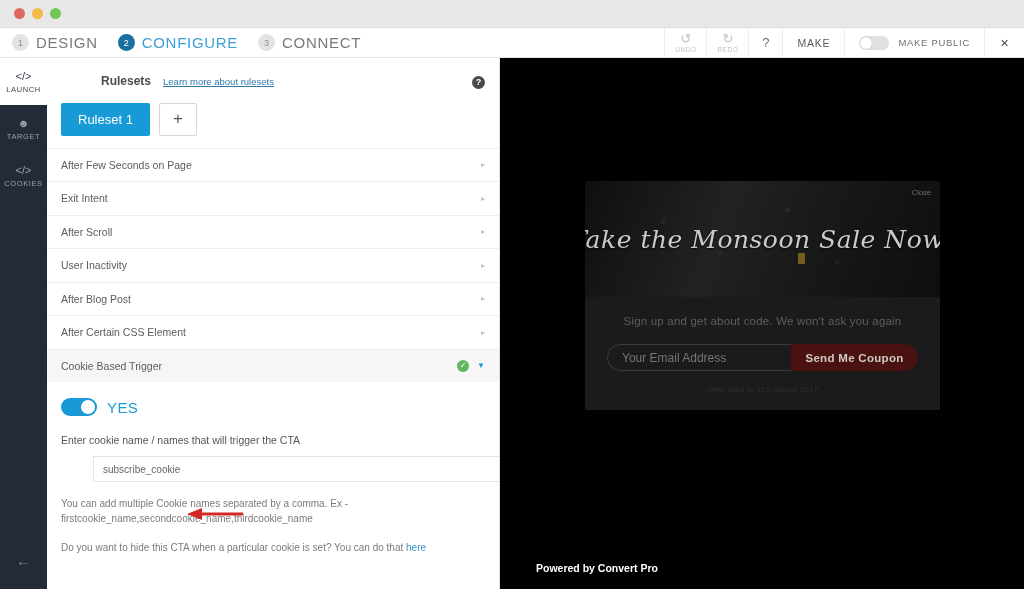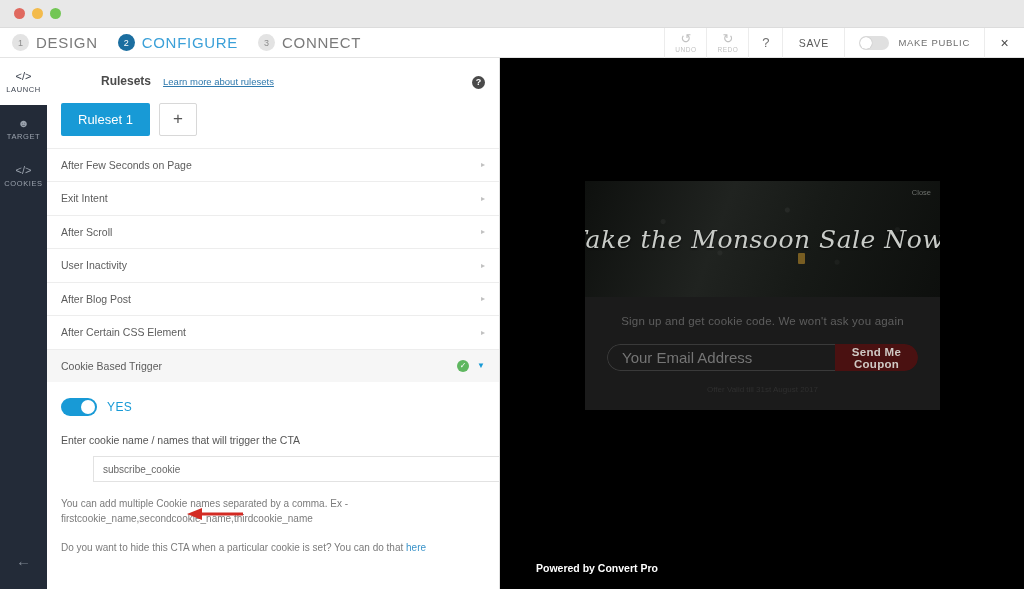--- a/index.html
+++ b/index.html
@@ -108,21 +108,21 @@
     width:12px; height:12px; border-radius:50%; background:#5fb760;
     color:#fff; font-size:8px; display:flex; align-items:center;
     justify-content:center; margin-left:auto;
   }
   .caret-down { color:#189ad6; font-size:8px; margin-left:8px; }
 
   .expand-body { padding:16px 14px 10px 14px; }
   .toggle-row { display:flex; align-items:center; gap:10px; margin-bottom:18px; }
   .toggle-on { width:36px; height:18px; border-radius:9px; background:#189ad6; position:relative; }
   .toggle-on .knob { position:absolute; right:2px; top:2px; width:14px; height:14px; border-radius:50%; background:#fff; }
-  .toggle-text { font-size:12px; color:#189ad6; letter-spacing:.4px; }
+  .toggle-text { font-size:15px; color:#189ad6; letter-spacing:.4px; }
 
   .field-label { font-size:10.5px; color:#555; margin-bottom:10px; }
   .cookie-input {
     width:100%; height:26px; border:1px solid #e2e2e2; background:#fff;
     font-size:10px; color:#666; padding:0 9px;
     font-family:"Liberation Sans", sans-serif;
     margin-left:32px;
   }
   .hint { font-size:10px; color:#7b7b7b; line-height:15px; margin-top:14px; }
   .hint a { color:#3a93c9; text-decoration:none; }
@@ -165,21 +165,21 @@
   }
   .tag {
     position:absolute; left:60%; top:62%; width:7px; height:11px;
     background:#8a6a25; border-radius:1px; opacity:.85;
   }
   .form-area { background:#1b1b1b; padding:18px 22px 16px 22px; text-align:center; }
   .form-head { font-size:11.5px; color:#5e5e5e; letter-spacing:.2px; margin-bottom:17px; }
   .form-row { display:flex; height:27px; border-radius:14px; overflow:hidden; }
   .email-input {
     flex:1; background:transparent; border:1px solid #3a3a3a; border-right:none;
-    border-radius:14px 0 0 14px; color:#6a6a6a; font-size:15px;
+    border-radius:14px 0 0 14px; color:#6a6a6a; font-size:12px;
     padding:0 14px; font-family:"Liberation Sans", sans-serif;
   }
   .coupon-btn {
     width:150px; background:#4a1111; color:#cfc9c4;
     border:none; border-radius:0 14px 14px 0;
     font-size:11.5px; font-weight:bold; letter-spacing:.3px;
     font-family:"Liberation Sans", sans-serif;
   }
   .fine-print { font-size:8px; color:#2f2f2f; margin-top:14px; }
 </style>
@@ -213,21 +213,21 @@
     <div class="top-actions">
       <div class="ta icon-stack">
         <span class="glyph">↺</span>
         <span class="mini">UNDO</span>
       </div>
       <div class="ta icon-stack">
         <span class="glyph">↻</span>
         <span class="mini">REDO</span>
       </div>
       <div class="ta help">?</div>
-      <div class="ta save">SAVE</div>
+      <div class="ta save">MAKE</div>
       <div class="ta public">
         <span class="switch">
             <span class="knob"></span>
           </span>
         <span class="public-label">MAKE PUBLIC</span>
       </div>
       <div class="ta close">×</div>
     </div>
   </div>
 
@@ -316,21 +316,21 @@
   </div>
 
   <div class="stage">
     <div class="modal">
       <div class="hero">
         <span class="hero-text">Take the Monsoon Sale Now!</span>
         <span class="tag"></span>
         <span class="hero-close">Close</span>
       </div>
       <div class="form-area">
-        <div class="form-head">Sign up and get cookie code. We won't ask you again</div>
+        <div class="form-head">Sign up and get about code. We won't ask you again</div>
         <div class="form-row">
           <input class="email-input" placeholder="Your Email Address" style="">
           <button class="coupon-btn">Send Me Coupon</button>
         </div>
         <div class="fine-print">Offer Valid till 31st August 2017</div>
       </div>
     </div>
     <div class="powered">Powered by Convert Pro</div>
   </div>
 

